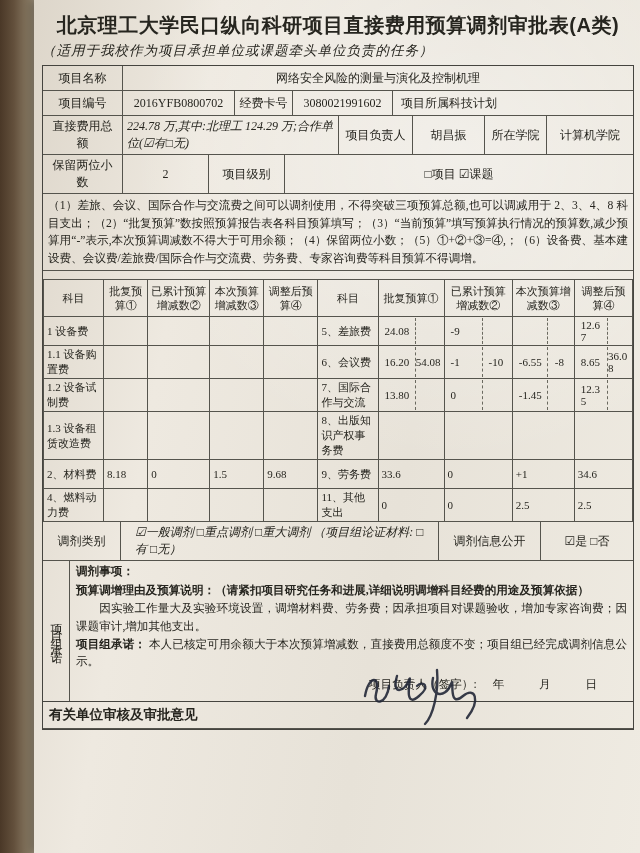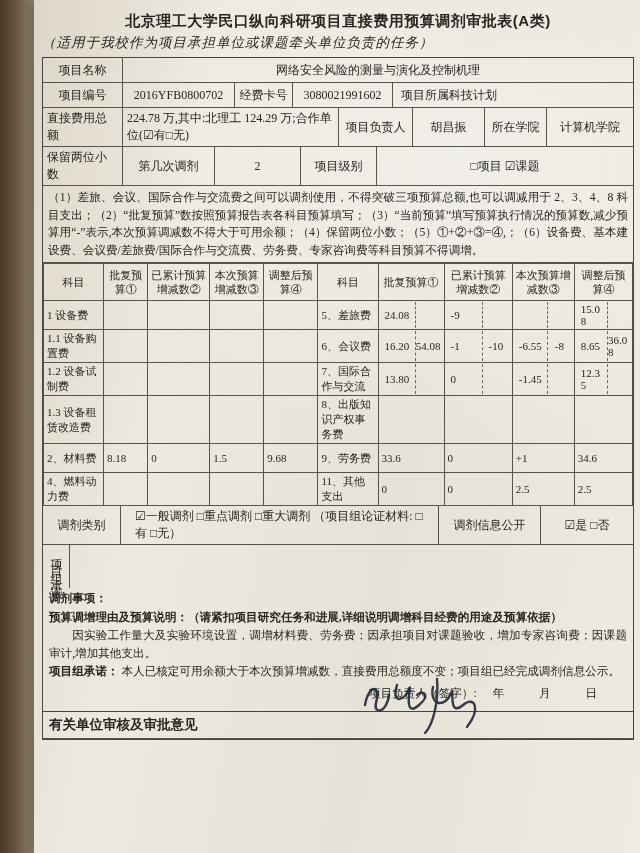--- a/index.html
+++ b/index.html
@@ -11,43 +11,43 @@
   }
   .paper{
     position:absolute;left:34px;top:0;width:606px;height:853px;
     background:
       radial-gradient(90% 60% at 70% 18%,rgba(255,255,255,.45),rgba(255,255,255,0) 60%),
       linear-gradient(100deg,#ddd6ca,#eee9e0 25%,#e7e2d8 60%,#efebe2 100%);
     box-shadow:-4px 0 8px rgba(0,0,0,.25);
     padding:6px 6px 0 8px;box-sizing:border-box;
   }
   .title{font-family:"Liberation Sans","DejaVu Sans",sans-serif;font-weight:bold;
-    font-size:15px;text-align:center;letter-spacing:.5px;padding-top:6px;}
+    font-size:20px;text-align:center;letter-spacing:.5px;padding-top:6px;}
   .subtitle{font-style:italic;font-size:13.5px;text-align:left;margin:3px 0 5px 0;letter-spacing:1px;}
   .frame{border:1.4px solid #45443f;}
   .frow{display:flex;border-bottom:1px solid #55544d;align-items:stretch;min-height:24px;}
   .frow:last-child{border-bottom:none;}
   .fc{border-right:1px solid #55544d;display:flex;align-items:center;justify-content:center;
-      padding:2px 4px;font-size:12px;box-sizing:border-box;}
+      padding:2px 4px;font-size:12px;box-sizing:border-box;text-align:center;}
   .fc:last-child{border-right:none;}
-  .fc.lft{justify-content:flex-start;text-align:left;}
+  .fc.lft{justify-content:flex-start;text-align:left;font-style:italic;}
   .notes{font-size:11.6px;line-height:1.52;padding:3px 5px;border-bottom:1px solid #55544d;text-align:justify;}
-  table.budget{border-collapse:collapse;width:100%;table-layout:fixed;}
+  table.budget{border-collapse:collapse;width:100%;table-layout:fixed;margin-top:8px;}
   table.budget th,table.budget td{border:1px solid #55544d;font-size:11px;padding:1px 3px;
       font-weight:normal;vertical-align:middle;word-break:break-all;}
   table.budget th{text-align:center;line-height:1.3;height:34px;}
   table.budget td{height:26px;}
   table.budget td.num{text-align:left;}
   td.split{padding:0;}
   .sp{display:flex;height:100%;align-items:stretch;}
   .sp .v{flex:1.1;display:flex;align-items:center;padding:1px 3px;}
   .sp .gt{flex:1;border-left:1px dashed #6a695f;display:flex;align-items:center;justify-content:center;}
   tr.dashb td.dash{border-bottom:1px dashed #6a695f;}
   .chkrow{display:flex;border-bottom:1px solid #55544d;min-height:26px;font-size:12px;}
-  .commit{display:flex;border-bottom:1.4px solid #45443f;flex-direction:column;}
+  .commit{display:flex;border-bottom:1.4px solid #45443f;}
   .vlabel{writing-mode:vertical-rl;text-orientation:upright;letter-spacing:7px;
       font-size:12px;display:flex;align-items:center;justify-content:center;
       border-right:1px solid #55544d;padding:4px 2px;}
   .commit-body{flex:1;padding:2px 6px 0 6px;font-size:11.6px;line-height:1.5;position:relative;}
   .commit-body p{margin:0 0 1px 0;text-align:justify;}
   .ind{text-indent:2em;}
   .bold{font-weight:bold;}
   .signline{display:flex;justify-content:flex-end;align-items:center;gap:16px;
       padding:4px 30px 8px 0;position:relative;}
   .sec-title{font-family:"Liberation Sans","DejaVu Sans",sans-serif;font-weight:bold;
@@ -78,21 +78,20 @@
     <div class="frow">
       <div class="fc" style="width:80px">直接费用总额</div>
       <div class="fc lft" style="flex:1">224.78 万,其中:北理工 124.29 万;合作单位(☑有□无)</div>
       <div class="fc" style="width:74px">项目负责人</div>
       <div class="fc" style="width:72px">胡昌振</div>
       <div class="fc" style="width:62px">所在学院</div>
       <div class="fc" style="width:86px">计算机学院</div>
     </div>
     <div class="frow">
       <div class="fc" style="width:80px">保留两位小数</div>
-      <div class="fc" style="width:92px">第几次调剂</div>
       <div class="fc" style="width:86px">2</div>
       <div class="fc" style="width:76px">项目级别</div>
       <div class="fc" style="flex:1">□项目  ☑课题</div>
     </div>
 
     <div class="notes">（1）差旅、会议、国际合作与交流费之间可以调剂使用，不得突破三项预算总额,也可以调减用于 2、3、4、8 科目支出；（2）“批复预算”数按照预算报告表各科目预算填写；（3）“当前预算”填写预算执行情况的预算数,减少预算用“-”表示,本次预算调减数不得大于可用余额；（4）保留两位小数；（5）①+②+③=④,；（6）设备费、基本建设费、会议费/差旅费/国际合作与交流费、劳务费、专家咨询费等科目预算不得调增。</div>
 
     <table class="budget">
       <colgroup>
         <col style="width:60px">
@@ -139,21 +138,21 @@
               </div>
             </td>
         <td class="split dash">
               <div class="sp">
                 <span class="v"></span>
                 <span class="gt"></span>
               </div>
             </td>
         <td class="split dash">
               <div class="sp">
-                <span class="v">15.08</span>
+                <span class="v">12.67</span>
                 <span class="gt"></span>
               </div>
             </td>
       </tr>
       <tr class="dashb">
         <td>1.1 设备购置费</td>
         <td class="num"></td>
         <td class="num"></td>
         <td class="num"></td>
         <td class="num"></td>

